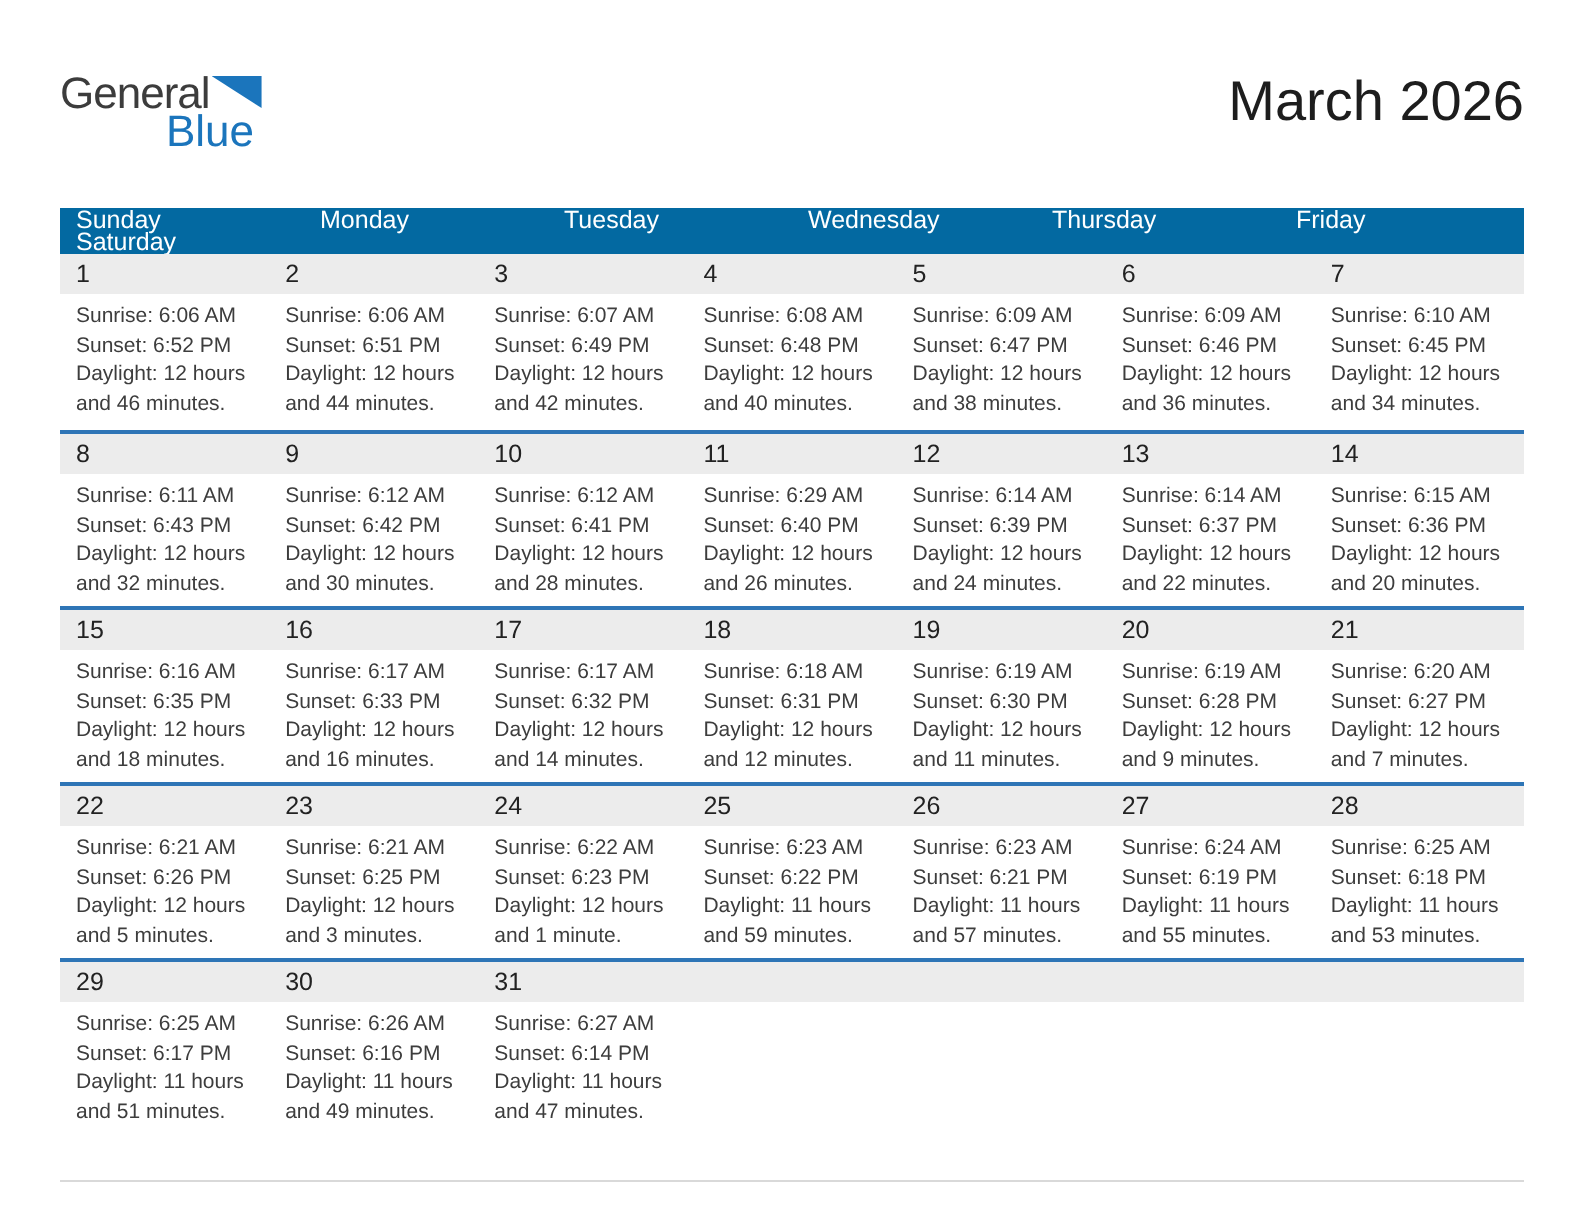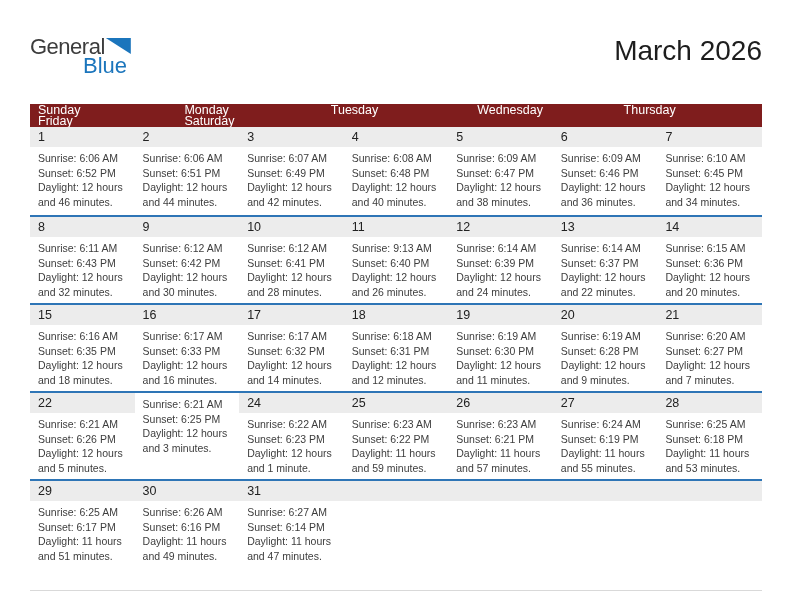--- a/index.html
+++ b/index.html
@@ -29,22 +29,22 @@
   .title-block { position: absolute; right: 30px; top: 36px; text-align: center; }
   .cal-title { font-size: 28px; color: #1d1d1d; font-weight: 400; line-height: 30px; }
   .cal-subtitle { font-size: 14.5px; color: #1d1d1d; font-weight: 400; margin-top: 9px; }
 
   
   .calendar {
     position: absolute; left: 30px; top: 104px; width: 732px;
     border-bottom: 1px solid #d9d9d9;
   }
   .weekday-row {
-    display: grid; grid-template-columns: repeat(5, 1fr);
-    background: #7f1d1d; height: 23px; align-items: center;
+    display: grid; grid-template-columns: repeat(6, 1fr);
+    background: #0369a1; height: 23px; align-items: center;
   }
   .weekday-row > div {
     color: #ffffff; font-size: 12.5px; padding-left: 8px;
     white-space: nowrap; overflow: hidden;
   }
   .week {
     display: grid; grid-template-columns: repeat(7, 1fr);
     height: 88px; border-top: 2px solid #2e75b6;
   }
   .week:first-child { border-top: none; }
@@ -163,21 +163,21 @@
           <div class="daynum">10</div>
           <div class="daytext">
             <div>Sunrise: 6:12 AM</div>
             <div>Sunset: 6:41 PM</div>
             <div>Daylight: 12 hours and 28 minutes.</div>
           </div>
         </div>
         <div class="cell">
           <div class="daynum">11</div>
           <div class="daytext">
-            <div>Sunrise: 9:13 AM</div>
+            <div>Sunrise: 6:29 AM</div>
             <div>Sunset: 6:40 PM</div>
             <div>Daylight: 12 hours and 26 minutes.</div>
           </div>
         </div>
         <div class="cell">
           <div class="daynum">12</div>
           <div class="daytext">
             <div>Sunrise: 6:14 AM</div>
             <div>Sunset: 6:39 PM</div>
             <div>Daylight: 12 hours and 24 minutes.</div>
@@ -261,20 +261,21 @@
       <div class="week">
         <div class="cell">
           <div class="daynum">22</div>
           <div class="daytext">
             <div>Sunrise: 6:21 AM</div>
             <div>Sunset: 6:26 PM</div>
             <div>Daylight: 12 hours and 5 minutes.</div>
           </div>
         </div>
         <div class="cell">
+          <div class="daynum">23</div>
           <div class="daytext">
             <div>Sunrise: 6:21 AM</div>
             <div>Sunset: 6:25 PM</div>
             <div>Daylight: 12 hours and 3 minutes.</div>
           </div>
         </div>
         <div class="cell">
           <div class="daynum">24</div>
           <div class="daytext">
             <div>Sunrise: 6:22 AM</div>

